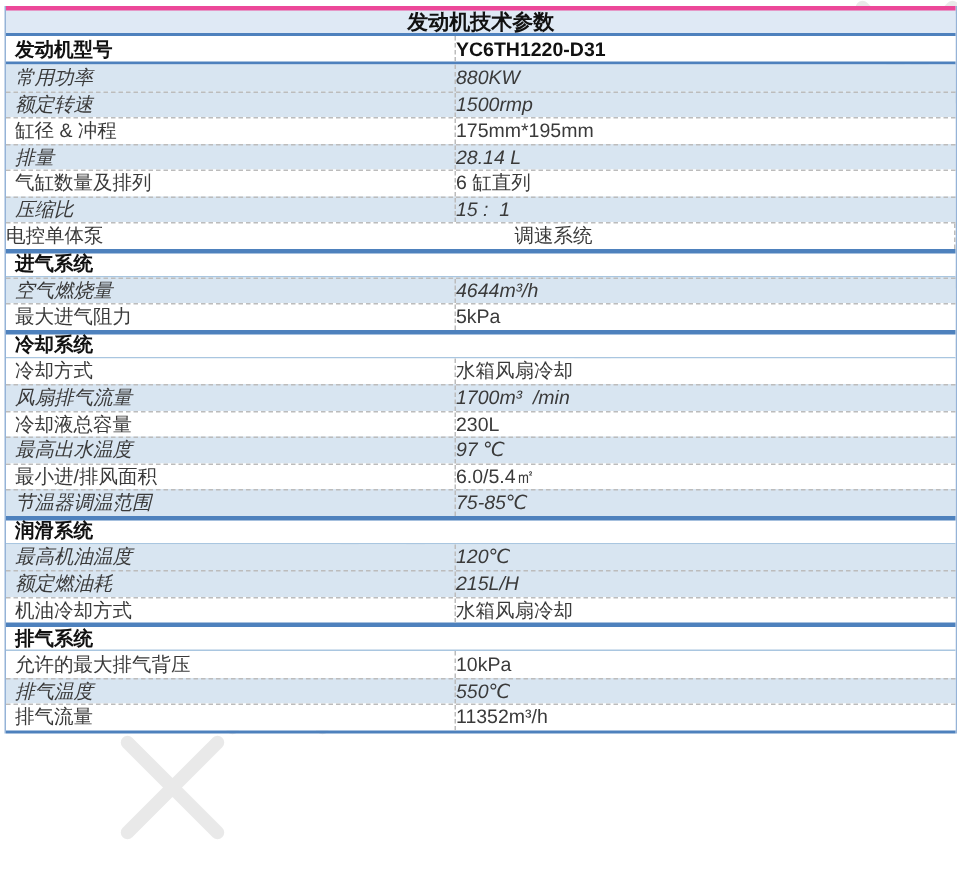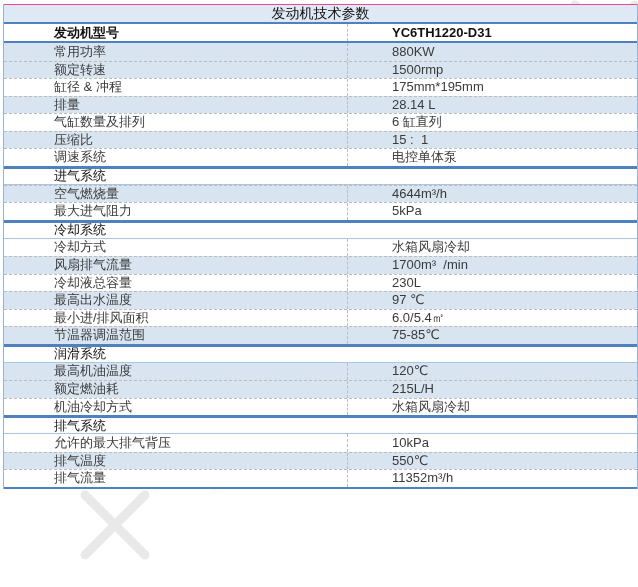--- a/index.html
+++ b/index.html
@@ -12,35 +12,35 @@
     position:absolute;inset:0;z-index:0;pointer-events:none;opacity:.55;
   }
   .spec-table{
     position:absolute;left:3px;top:4px;width:633px;z-index:1;
     border-left:1px solid #95B3D7;border-right:1px solid #95B3D7;
     background:transparent;
   }
   .row{display:flex;box-sizing:border-box;align-items:center;background:#fff;}
   .title-row{
     height:20px;background:#DFE9F5;justify-content:center;
-    border-top:1px solid #ec4899;border-bottom:2px solid #4E81BD;
-    font-weight:normal;font-size:14px;color:#111;
+    border-top:3px solid #ec4899;border-bottom:2px solid #4E81BD;
+    font-weight:bold;font-size:14px;color:#111;
   }
   .model-row{
     height:19px;border-bottom:2px solid #4E81BD;font-weight:bold;color:#111;
   }
   .data-row{height:17.5px;color:#3a3a3a;}
   .data-row.sep{border-top:1px dashed #BCBCBC;}
-  .data-row.shaded{background:#D8E5F1;}
+  .data-row.shaded{background:#D8E5F1;font-style:italic;}
   .section-row{
     height:19px;border-top:3px solid #4E81BD;border-bottom:1px solid #A9C6E0;
-    font-weight:normal;color:#111;background:#fff;
+    font-weight:bold;color:#111;background:#fff;
   }
   .bottom-edge{height:0;border-top:2px solid #4E81BD;}
-  .cell{box-sizing:border-box;font-size:13px;line-height:16px;overflow:hidden;margin-left:44px;}
+  .cell{box-sizing:border-box;font-size:13px;line-height:16px;overflow:hidden;}
   .cell.label{width:300px;padding-left:6px;flex:0 0 auto;}
   .model-row .cell.label,.data-row .cell.label{border-right:1px dashed #BCBCBC;height:100%;display:flex;align-items:center;}
   .cell.value{flex:1 1 auto;text-align:left;white-space:pre;}
   .section-title{font-size:13px;padding-left:6px;}
 </style>
 </head>
 <body>
 
 <div class="watermark">
   <svg width="638" height="587" viewBox="0 0 638 587" xmlns="http://www.w3.org/2000/svg">
@@ -91,22 +91,22 @@
   </div>
   <div class="row data-row sep">
     <div class="cell label">气缸数量及排列</div>
     <div class="cell value">6 缸直列</div>
   </div>
   <div class="row data-row shaded sep">
     <div class="cell label">压缩比</div>
     <div class="cell value">15 :  1</div>
   </div>
   <div class="row data-row sep">
+    <div class="cell value">电控单体泵</div>
     <div class="cell label">调速系统</div>
-    <div class="cell value">电控单体泵</div>
   </div>
 
   <div class="row section-row">
     <div class="cell section-title">进气系统</div>
   </div>
 
   <div class="row data-row shaded sep">
     <div class="cell label">空气燃烧量</div>
     <div class="cell value">4644m³/h</div>
   </div>

